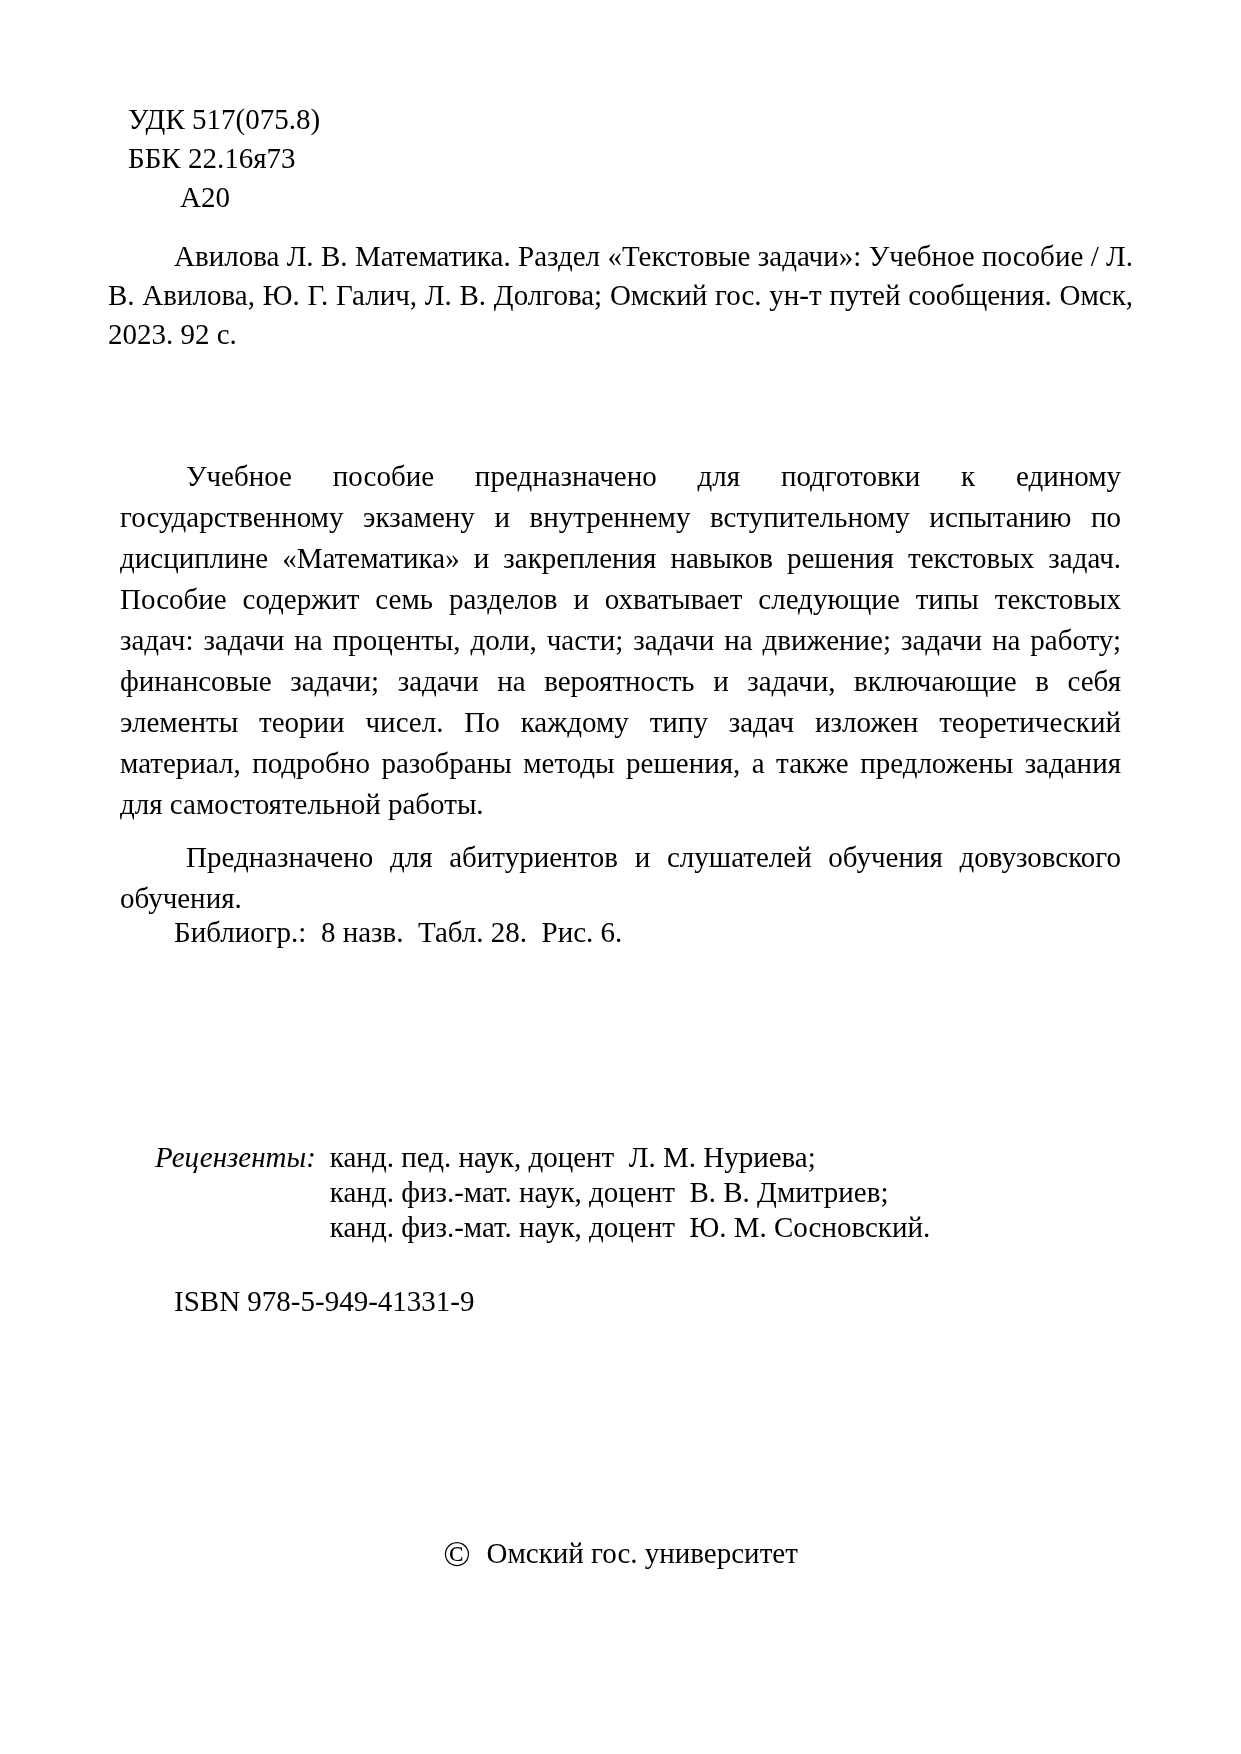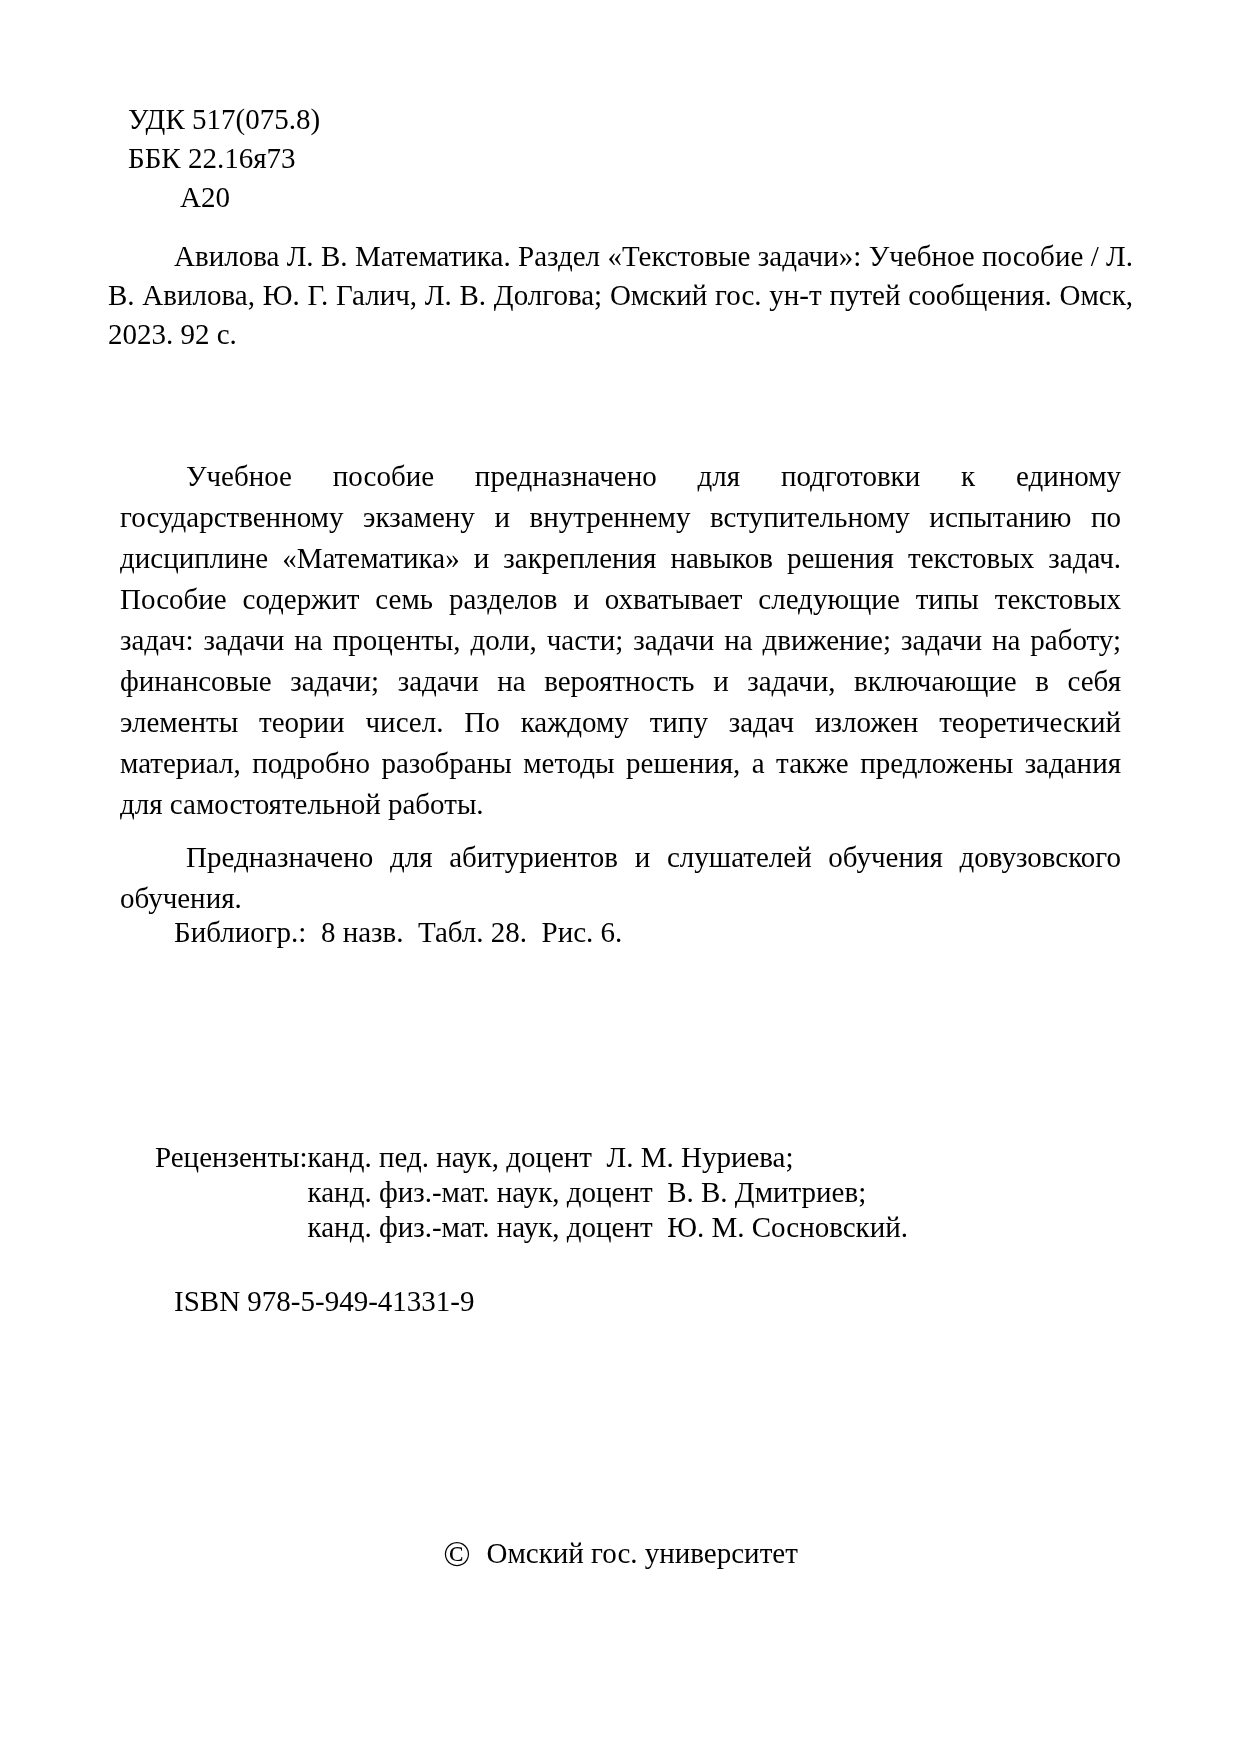--- a/index.html
+++ b/index.html
@@ -55,20 +55,22 @@
   }
   .reviewers {
     top: 1140px;
     padding-left: 47px;
     line-height: 35px;
     display: flex;
     align-items: flex-start;
   }
   .reviewers .label {
     flex: 0 0 auto;
+    margin-right: 14px;
+    font-style: italic;
   }
   .reviewers .items {
     flex: 1 1 auto;
   }
   .reviewers .items div {
     white-space: pre-wrap;
   }
   .isbn {
     top: 1285px;
     padding-left: 66px;

